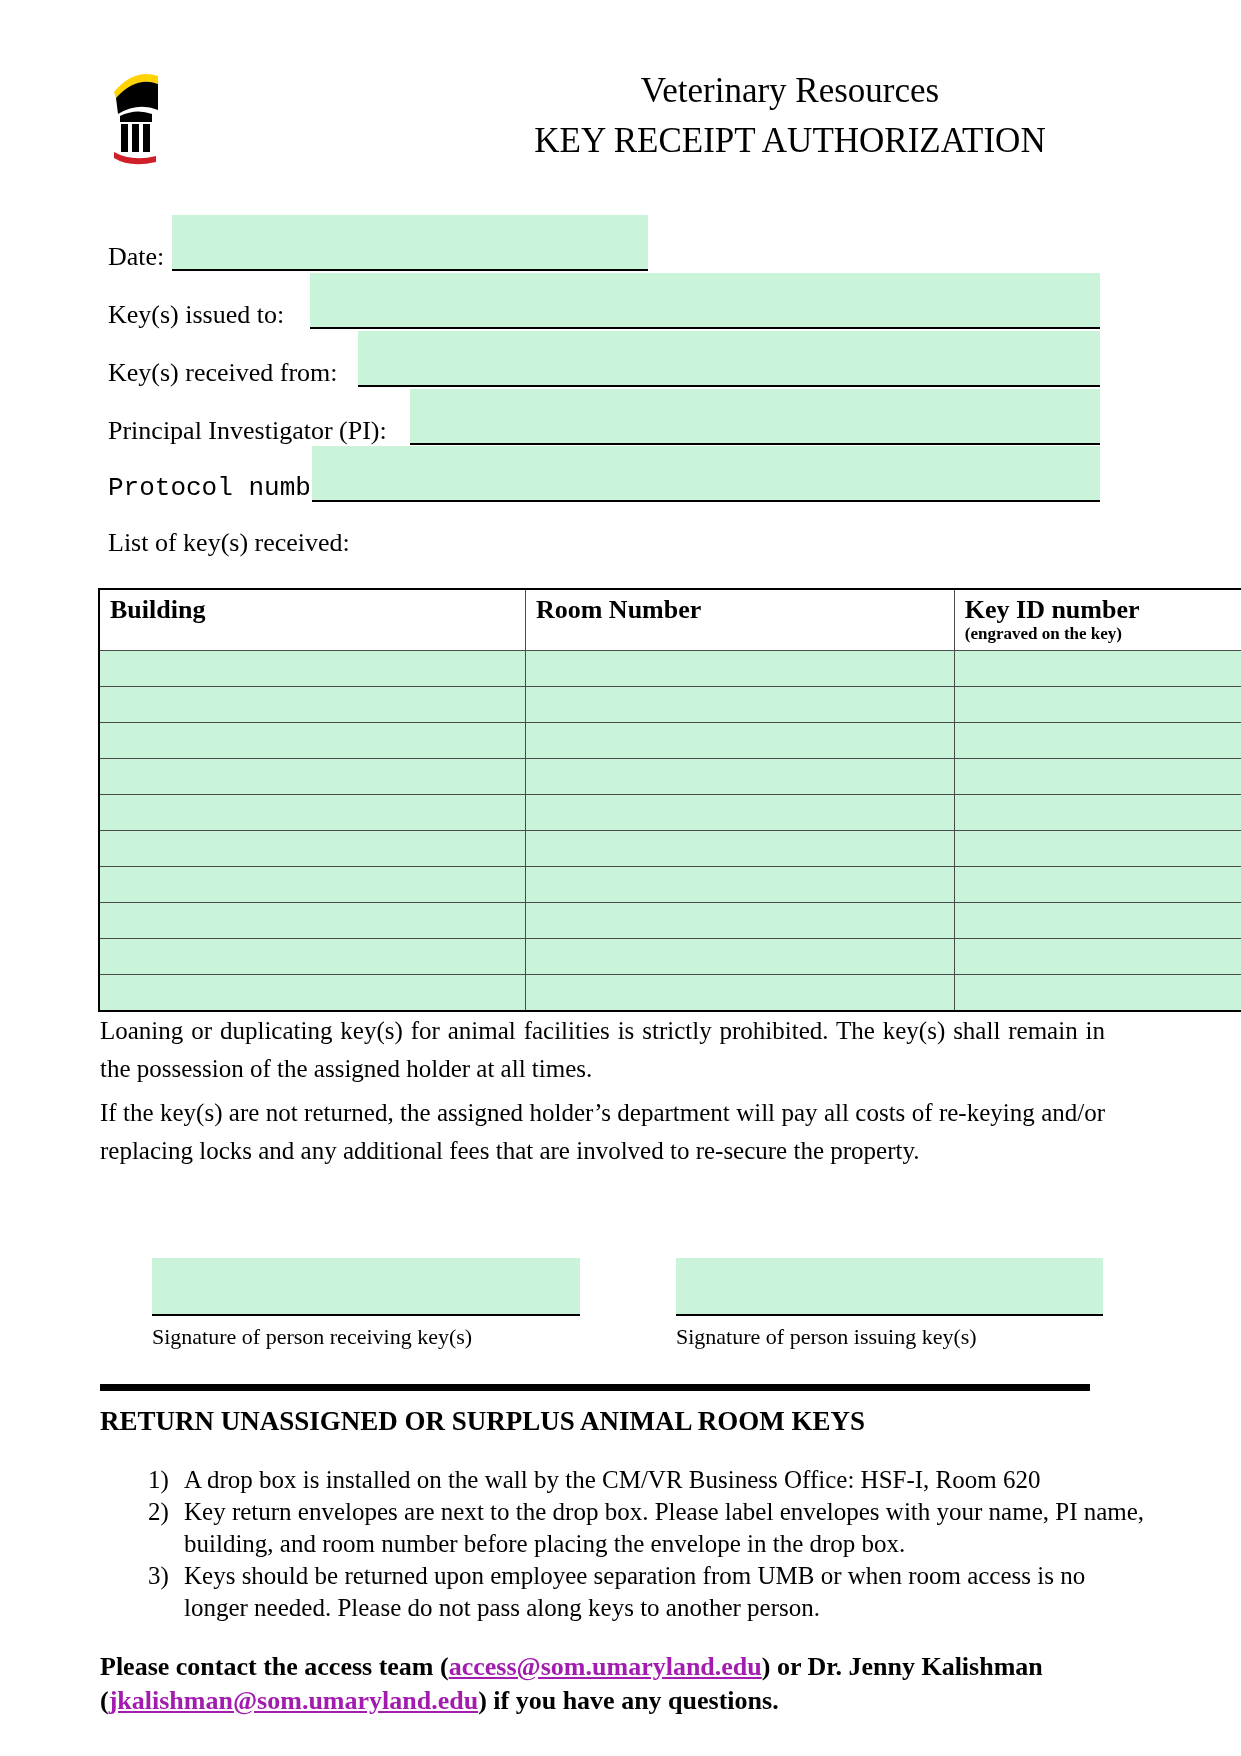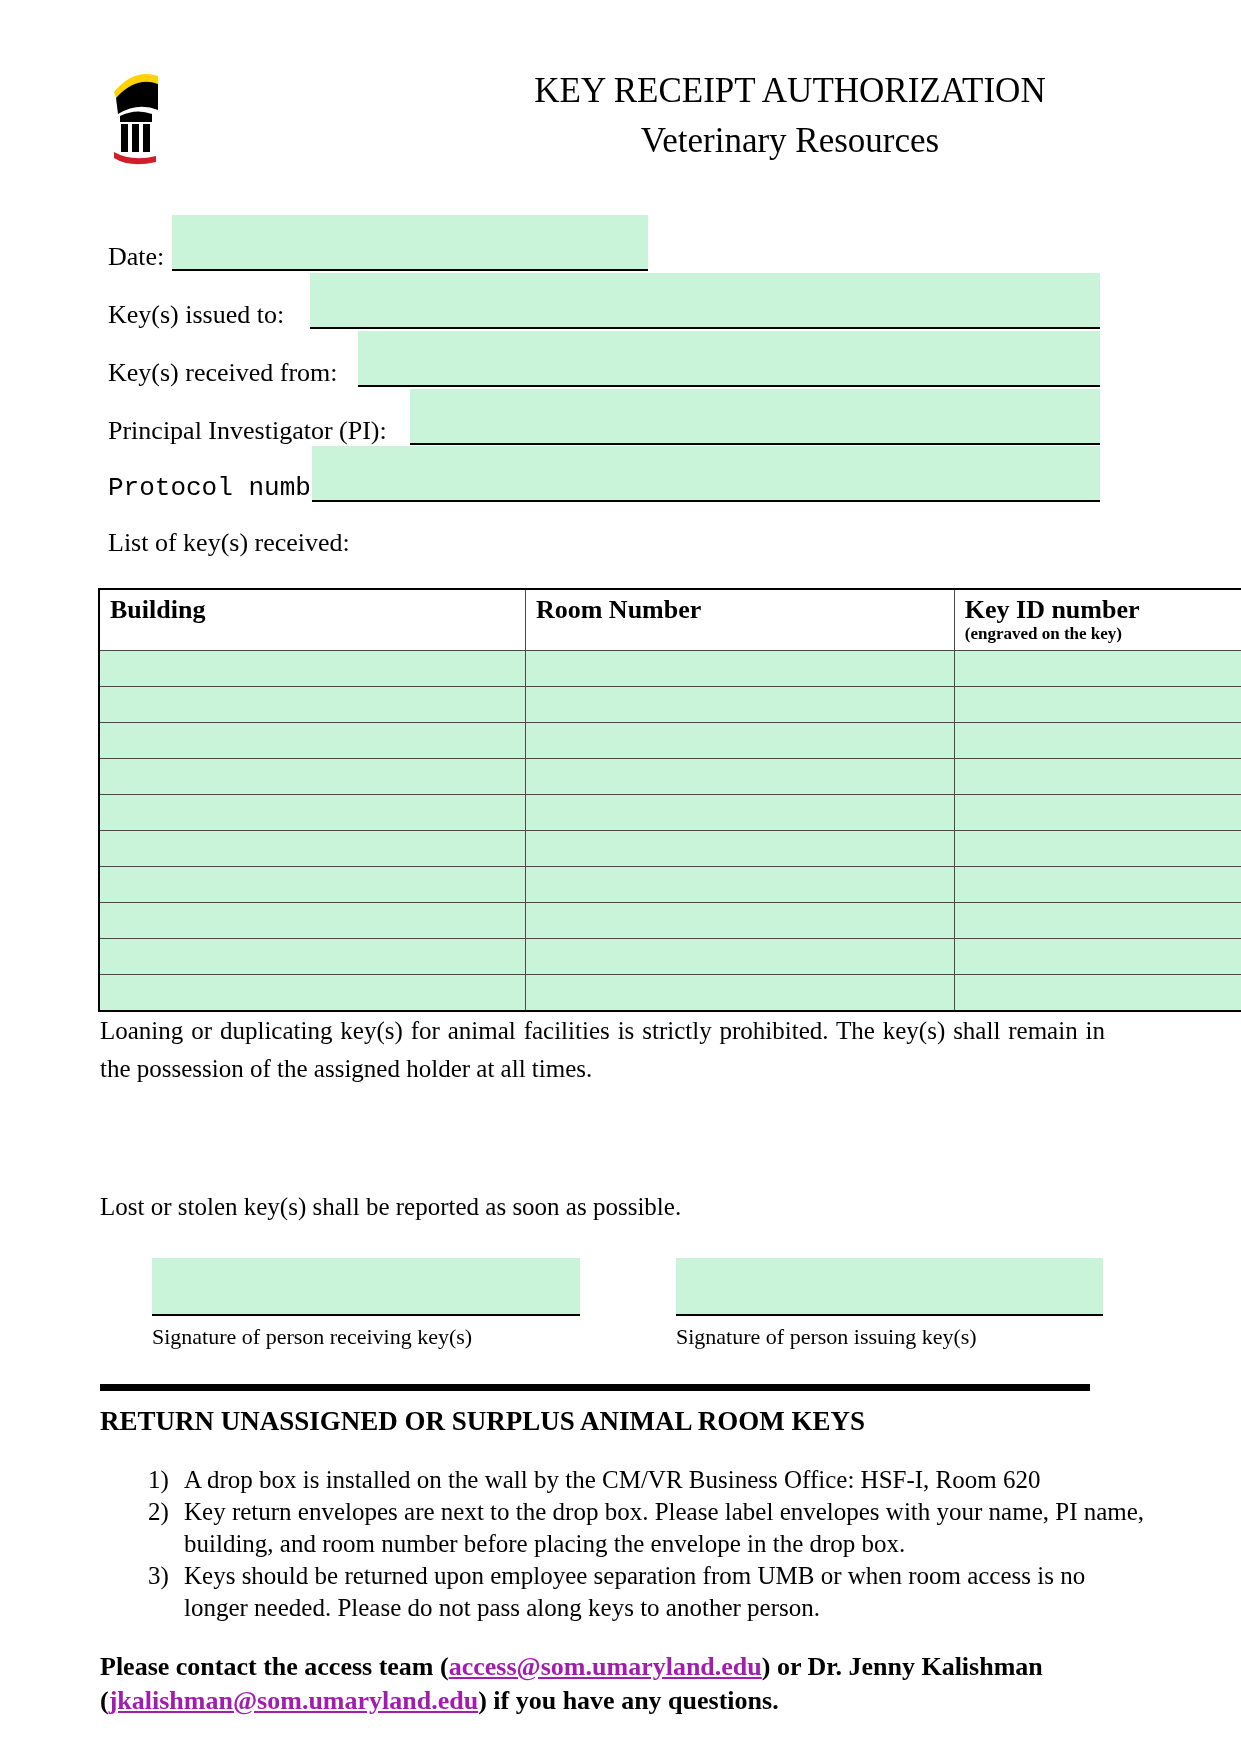--- a/index.html
+++ b/index.html
@@ -66,22 +66,22 @@
       <path d="M4 32 Q24 10 46 18 L46 44 Q26 36 6 48 Z" fill="#000000"></path>
       <path d="M8 50 Q24 42 40 48 L40 56 L8 56 Z" fill="#000000"></path>
       <rect x="9" y="58" width="7" height="28" fill="#000000"></rect>
       <rect x="20" y="58" width="7" height="28" fill="#000000"></rect>
       <rect x="31" y="58" width="7" height="28" fill="#000000"></rect>
       <path d="M2 86 Q20 96 44 90 L44 96 Q18 102 2 92 Z" fill="#cf2029"></path>
     </svg>
   </div>
 
   <div class="title-block">
+    <div class="title-line">Veterinary Resources</div>
     <div class="title-line">KEY RECEIPT AUTHORIZATION</div>
-    <div class="title-line">Veterinary Resources</div>
   </div>
 
   <span class="field-label f1l">Date:</span>
   <div class="field-box f1b"></div>
 
   <span class="field-label f2l">Key(s) issued to:</span>
   <div class="field-box f2b"></div>
 
   <span class="field-label f3l">Key(s) received from:</span>
   <div class="field-box f3b"></div>
@@ -162,21 +162,21 @@
         </tr>
         <tr>
           <td></td>
           <td></td>
           <td></td>
         </tr>
       </tbody>
   </table>
 
   <div class="para p1">Loaning or duplicating key(s) for animal facilities is strictly prohibited. The key(s) shall remain in the possession of the assigned holder at all times.</div>
-  <div class="para p3">Lost or stolen key(s) shall be reported as soon as possible.</div>
+  <div class="para p2">If the key(s) are not returned, the assigned holder’s department will pay all costs of re-keying and/or replacing locks and any additional fees that are involved to re-secure the property.</div>
 
   <div class="sig-box sig1"></div>
   <div class="sig-box sig2"></div>
   <span class="sig-label sig1l">Signature of person receiving key(s)</span>
   <span class="sig-label sig2l">Signature of person issuing key(s)</span>
 
   <div class="divider-bar"></div>
   <div class="return-heading">RETURN UNASSIGNED OR SURPLUS ANIMAL ROOM KEYS</div>
 
   <div class="return-list">

